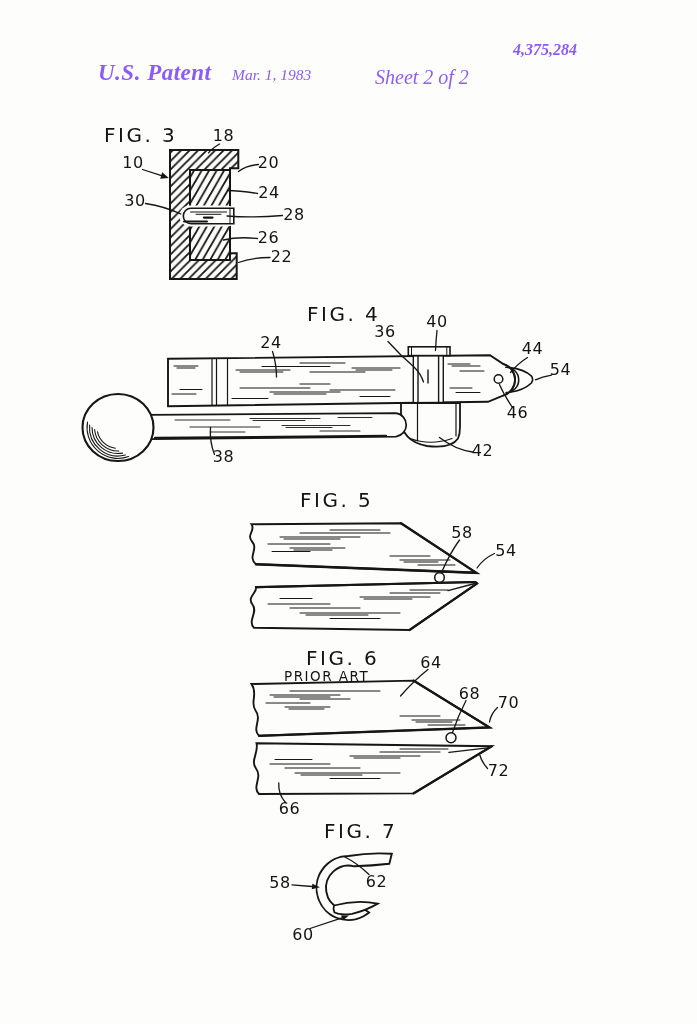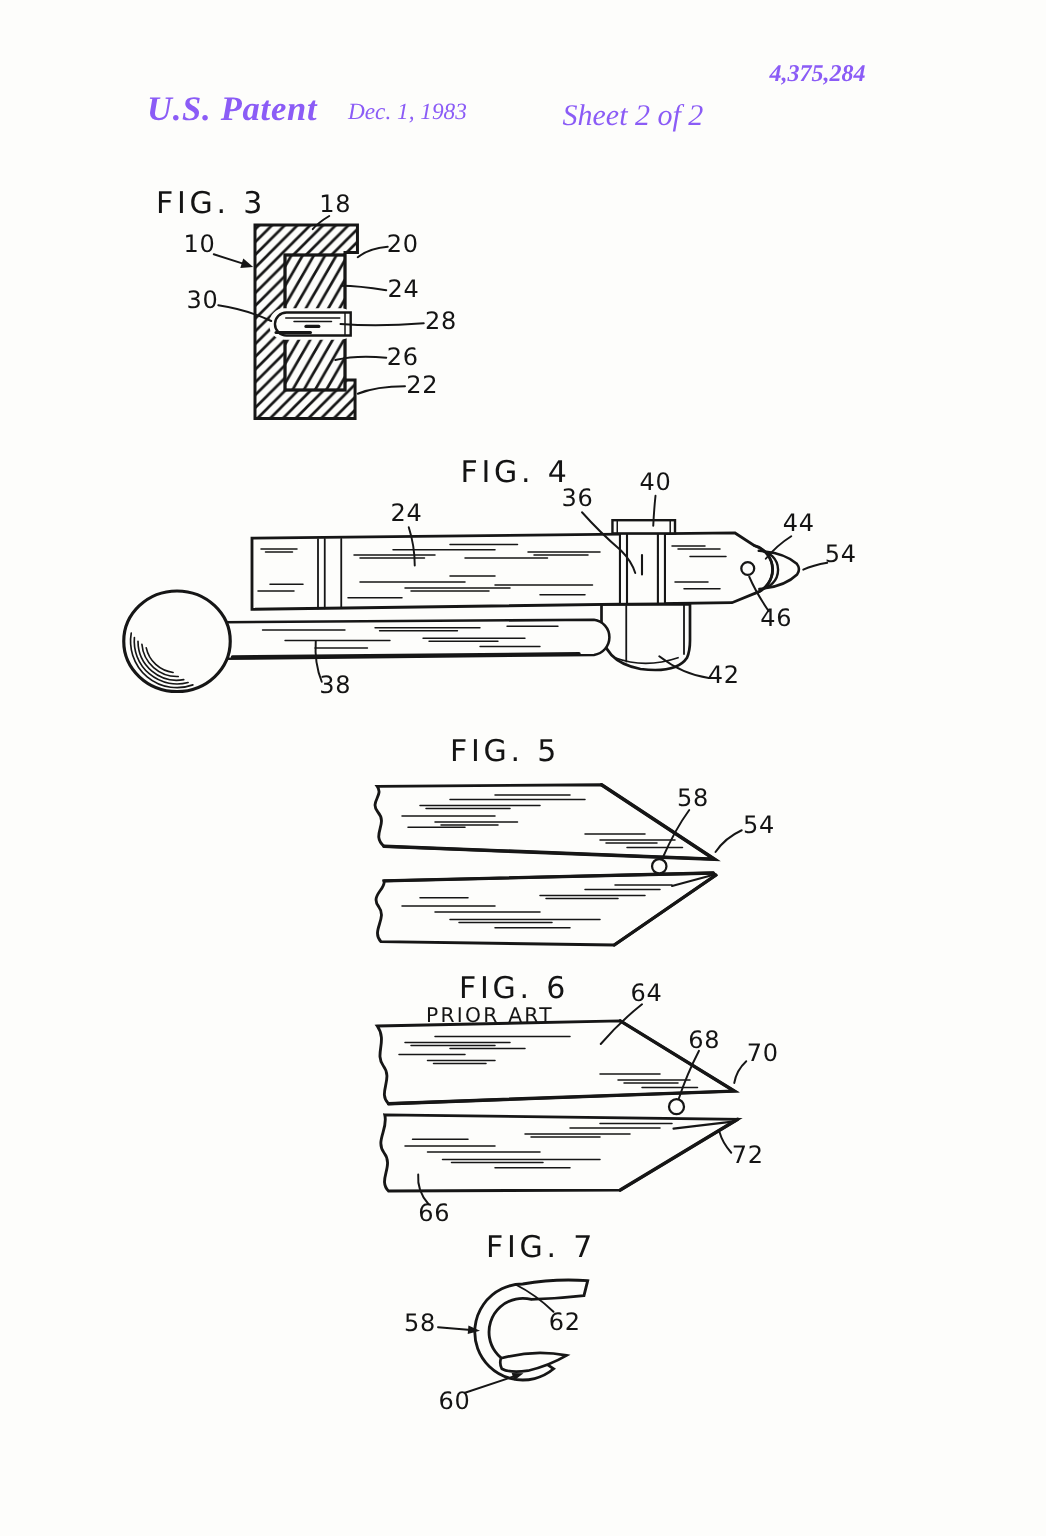--- a/index.html
+++ b/index.html
@@ -13,21 +13,21 @@
   svg text{fill:#141414;}
   .figtitle{font-family:"DejaVu Sans",sans-serif;font-size:20px;letter-spacing:2.5px;}
   .figsub{font-family:"DejaVu Sans",sans-serif;font-size:13.5px;letter-spacing:1.5px;}
   .lbl{font-family:"DejaVu Sans",sans-serif;font-size:16px;letter-spacing:0.5px;text-anchor:middle;}
 </style>
 </head>
 <body>
 
 <div id="page">
   <div class="hdr" id="h-title">U.S. Patent</div>
-  <div class="hdr" id="h-date">Dec. 1, 1983</div>
+  <div class="hdr" id="h-date">Mar. 1, 1983</div>
   <div class="hdr" id="h-sheet">Sheet 2 of 2</div>
   <div class="hdr" id="h-num">4,375,284</div>
 
   <svg width="697" height="1024" viewBox="0 0 697 1024" style="position:absolute;left:0;top:0">
     <defs>
       <pattern id="hA" patternUnits="userSpaceOnUse" width="8.5" height="8.5">
         <path d="M0,8.5 L8.5,0 M-2.1,2.1 L2.1,-2.1 M6.4,10.6 L10.6,6.4" stroke="#161616" stroke-width="1.8" fill="none"></path>
       </pattern>
       <pattern id="hB" patternUnits="userSpaceOnUse" width="7.5" height="13">
         <path d="M-0.5,13.9 L8,-0.9 M-8,13.9 L0.5,-0.9 M7,13.9 L15.5,-0.9" stroke="#161616" stroke-width="1.8" fill="none"></path>

